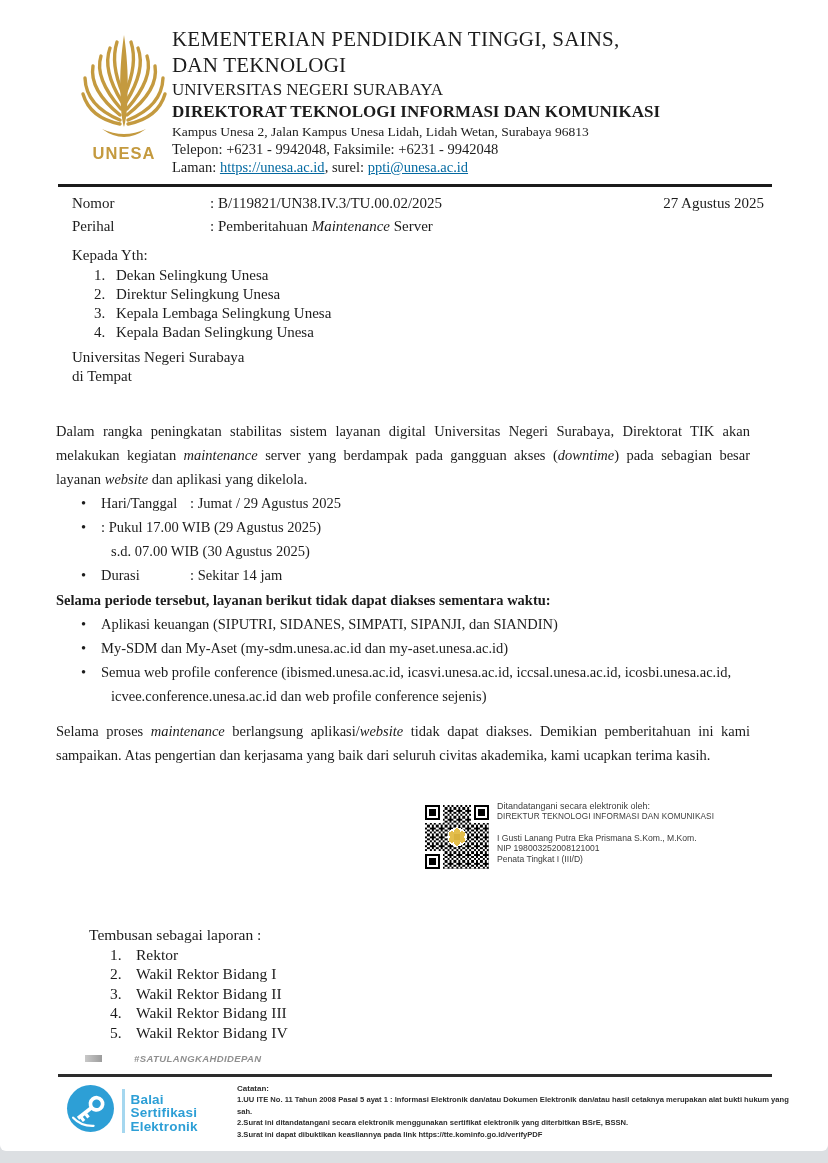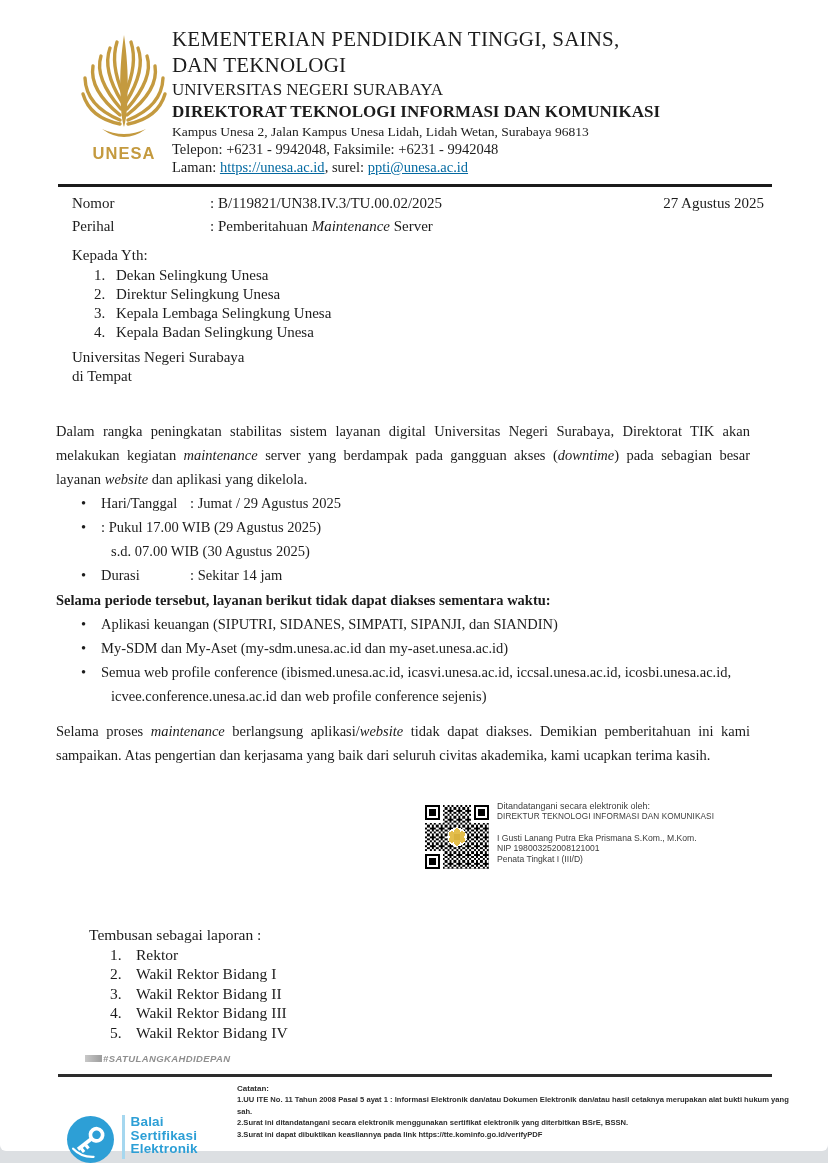--- a/index.html
+++ b/index.html
@@ -60,24 +60,24 @@
   
   .tembusan{position:absolute;top:925px;left:89px;font-size:15.5px;line-height:19.5px;}
   .tb-list{margin-left:21px;}
   .tb-item{display:flex;}
   .tb-num{width:26px;flex:0 0 26px;}
 
   
   .tagline{position:absolute;top:1053px;left:85px;display:flex;align-items:center;
            font-family:"Liberation Sans",sans-serif;}
   .tag-bar{width:17px;height:7px;background:linear-gradient(90deg,#c9c9c9,#9c9c9c);margin-right:1px;}
-  .tag-text{font-size:9.5px;font-weight:bold;font-style:italic;color:#8f8f8f;letter-spacing:.4px;}
+  .tag-text{font-size:9.5px;font-weight:bold;font-style:italic;color:#8f8f8f;letter-spacing:.4px;padding-left:31px;}
   .rule-bottom{position:absolute;top:1074px;left:58px;right:56px;height:2.5px;background:#2c2c2c;}
-  .bse{position:absolute;top:1084px;left:66px;display:flex;align-items:flex-start;
-       font-family:"Liberation Sans",sans-serif;margin-top:31px;}
+  .bse{position:absolute;top:1084px;left:66px;display:flex;align-items:flex-end;
+       font-family:"Liberation Sans",sans-serif;}
   .bse-logo{width:49px;height:49px;}
   .bse-div{width:2.5px;height:44px;background:#a5d7ef;margin:0 6px 0 7px;}
   .bse-name{color:#2d9fd6;font-weight:bold;font-size:13.5px;line-height:13.5px;letter-spacing:.2px;}
   .notes{position:absolute;top:1084px;left:237px;right:30px;
          font-family:"Liberation Sans",sans-serif;color:#2f2f2f;}
   .notes-title{font-size:8px;font-weight:bold;line-height:10px;}
   .note-line{font-size:7.6px;font-weight:bold;line-height:11.5px;}
 </style>
 </head>
 <body>

